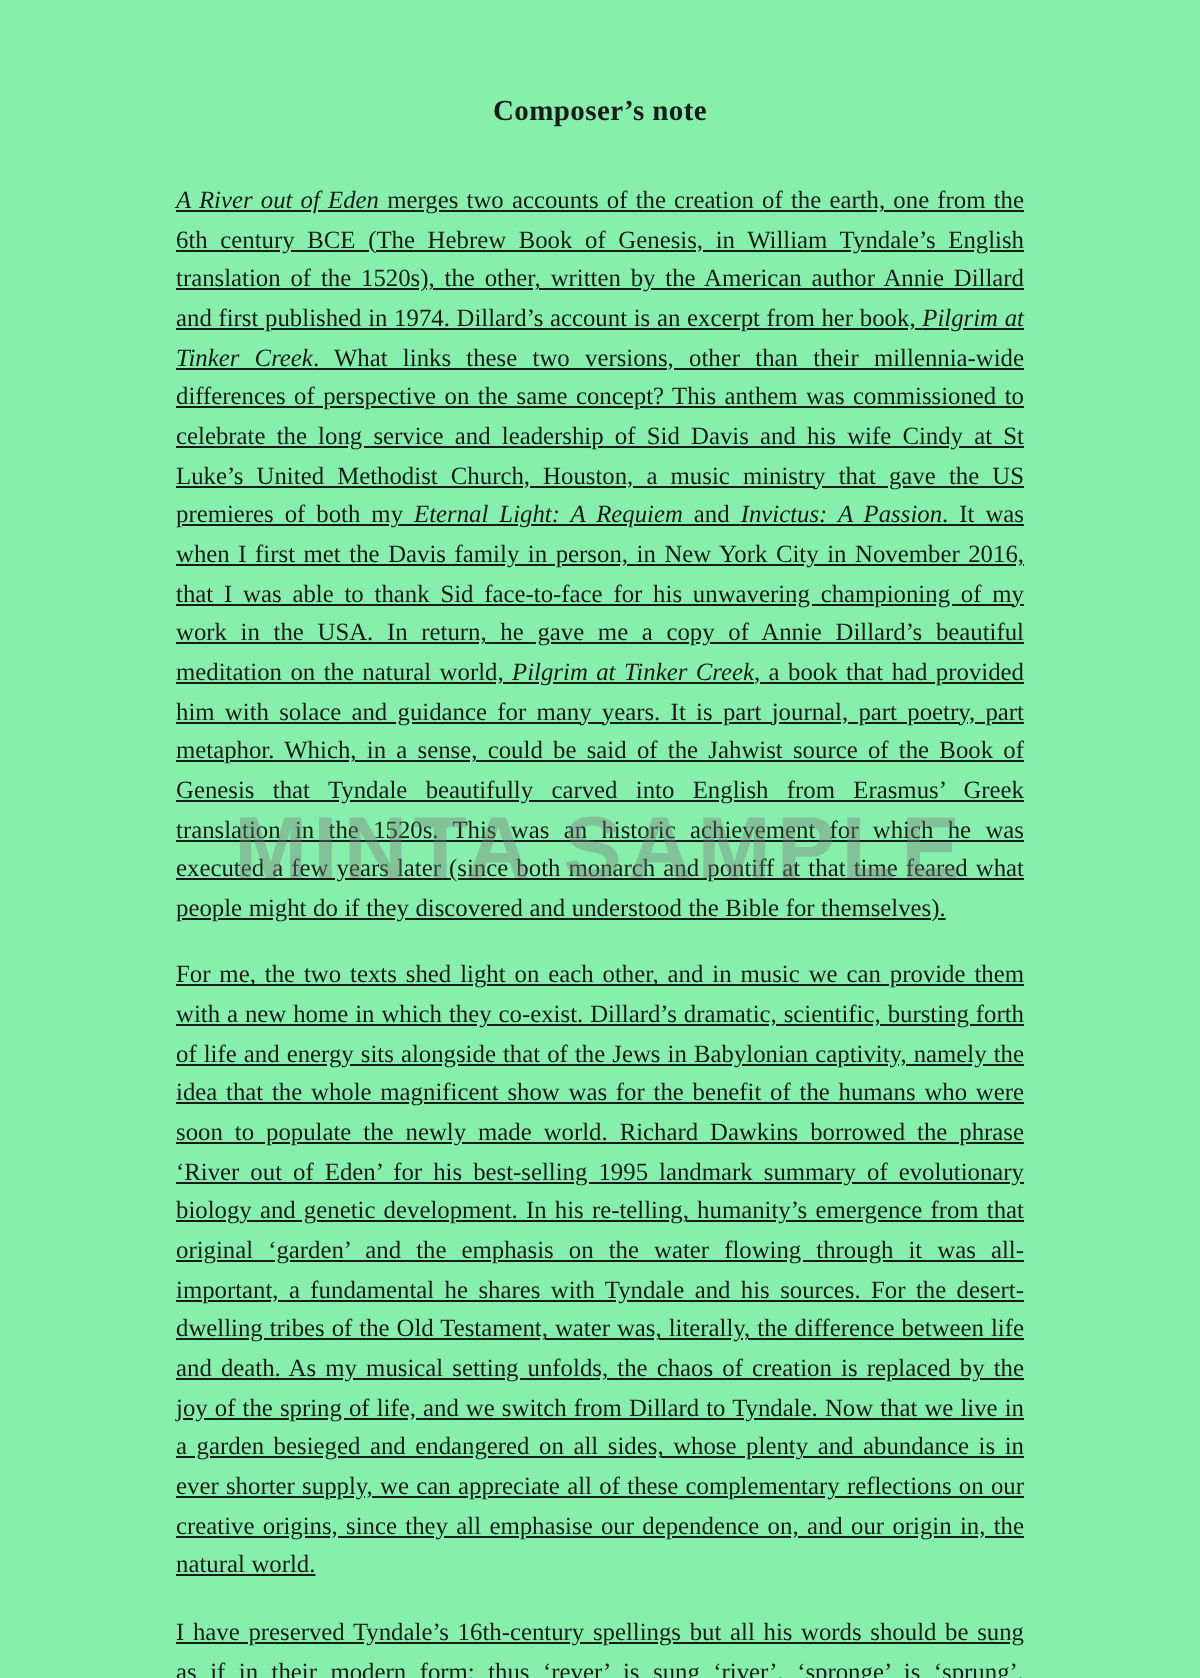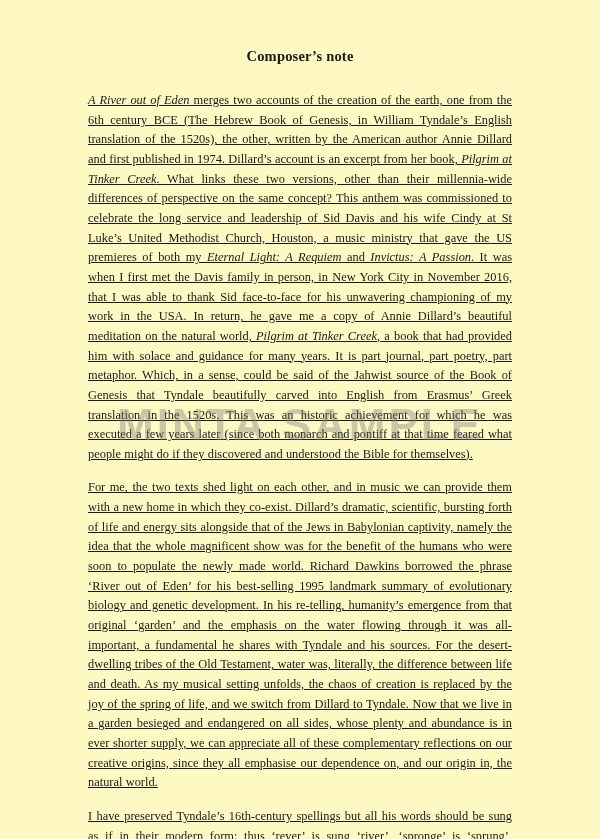--- a/index.html
+++ b/index.html
@@ -4,21 +4,21 @@
 <style>
   html, body {
     margin: 0;
     padding: 0;
     background: #8a8a8a;
   }
   .page {
     position: relative;
     width: 600px;
     height: 839px;
-    background: #fef9c3;
+    background: #86efac;
     overflow: hidden;
     box-sizing: border-box;
     font-family: "Liberation Serif", serif;
     color: #1a1a1a;
   }
   .page-inner {
     position: absolute;
     left: 88px;
     top: 48px;
     width: 424px;

